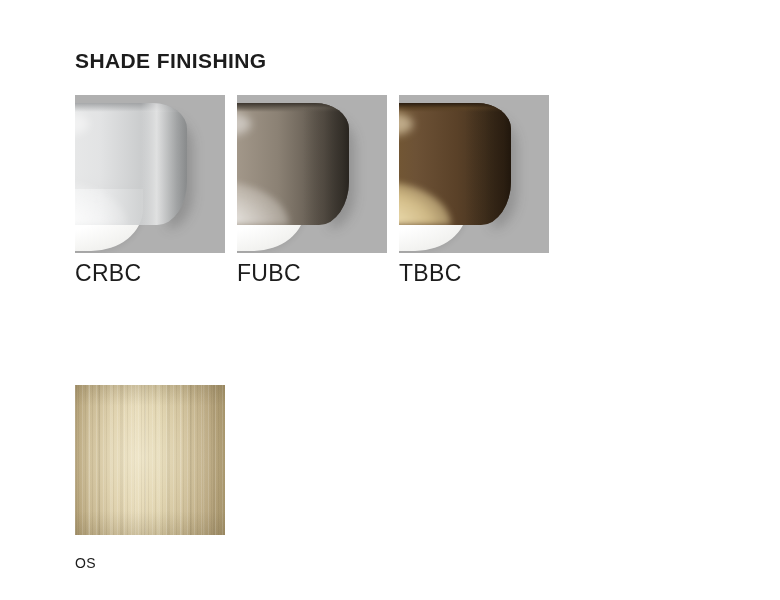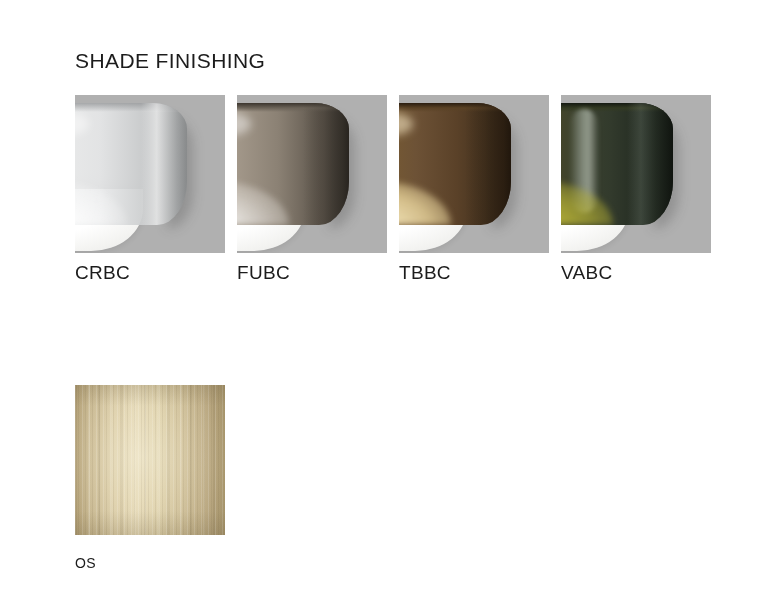--- a/index.html
+++ b/index.html
@@ -24,21 +24,21 @@
     height: 600px;
   }
 
   
   .section-title {
     position: absolute;
     left: 75px;
     font-size: 21px;
     line-height: 24px;
     letter-spacing: 0.4px;
-    font-weight: 400;
+    font-weight: 700;
     color: #1c1c1c;
     white-space: nowrap;
   }
   #shade-title { top: 49px; }
   #frame-title { top: 333px; }
 
   
   .swatch-row {
     position: absolute;
     left: 75px;
@@ -61,21 +61,21 @@
     width: 150px;
     height: 158px;
     overflow: hidden;
     background: #b0b0b0;
   }
 
   .swatch-label {
     position: absolute;
     top: 166px;
     left: 0;
-    font-size: 19px;
+    font-size: 23px;
     line-height: 24px;
     letter-spacing: 0.3px;
     color: #1c1c1c;
     white-space: nowrap;
   }
 
   
   
 
   .lamp {
@@ -365,37 +365,20 @@
 
             <div class="gloss2"></div>
             <div class="inner-glow"></div>
             <div class="edge-dark"></div>
           </div>
         </div>
       </div>
       <div class="swatch-label">TBBC</div>
     </div>
 
-    <div class="swatch-cell c3">
-      <div class="swatch-img vabc">
-        <div class="lamp">
-          <div class="drop-shadow"></div>
-          <div class="diffuser-shadow"></div>
-          <div class="diffuser"></div>
-          <div class="dome">
-            <div class="rim-top"></div>
-            <div class="gloss"></div>
-
-            <div class="inner-glow"></div>
-            <div class="edge-dark"></div>
-          </div>
-        </div>
-      </div>
-      <div class="swatch-label">VABC</div>
-    </div>
 
   </div>
 
 
   <div class="frame-block">
     <div class="brass-swatch">
       <div class="brass-grain"></div>
       <div class="brass-grain2"></div>
       <div class="brass-sheen"></div>
     </div>

